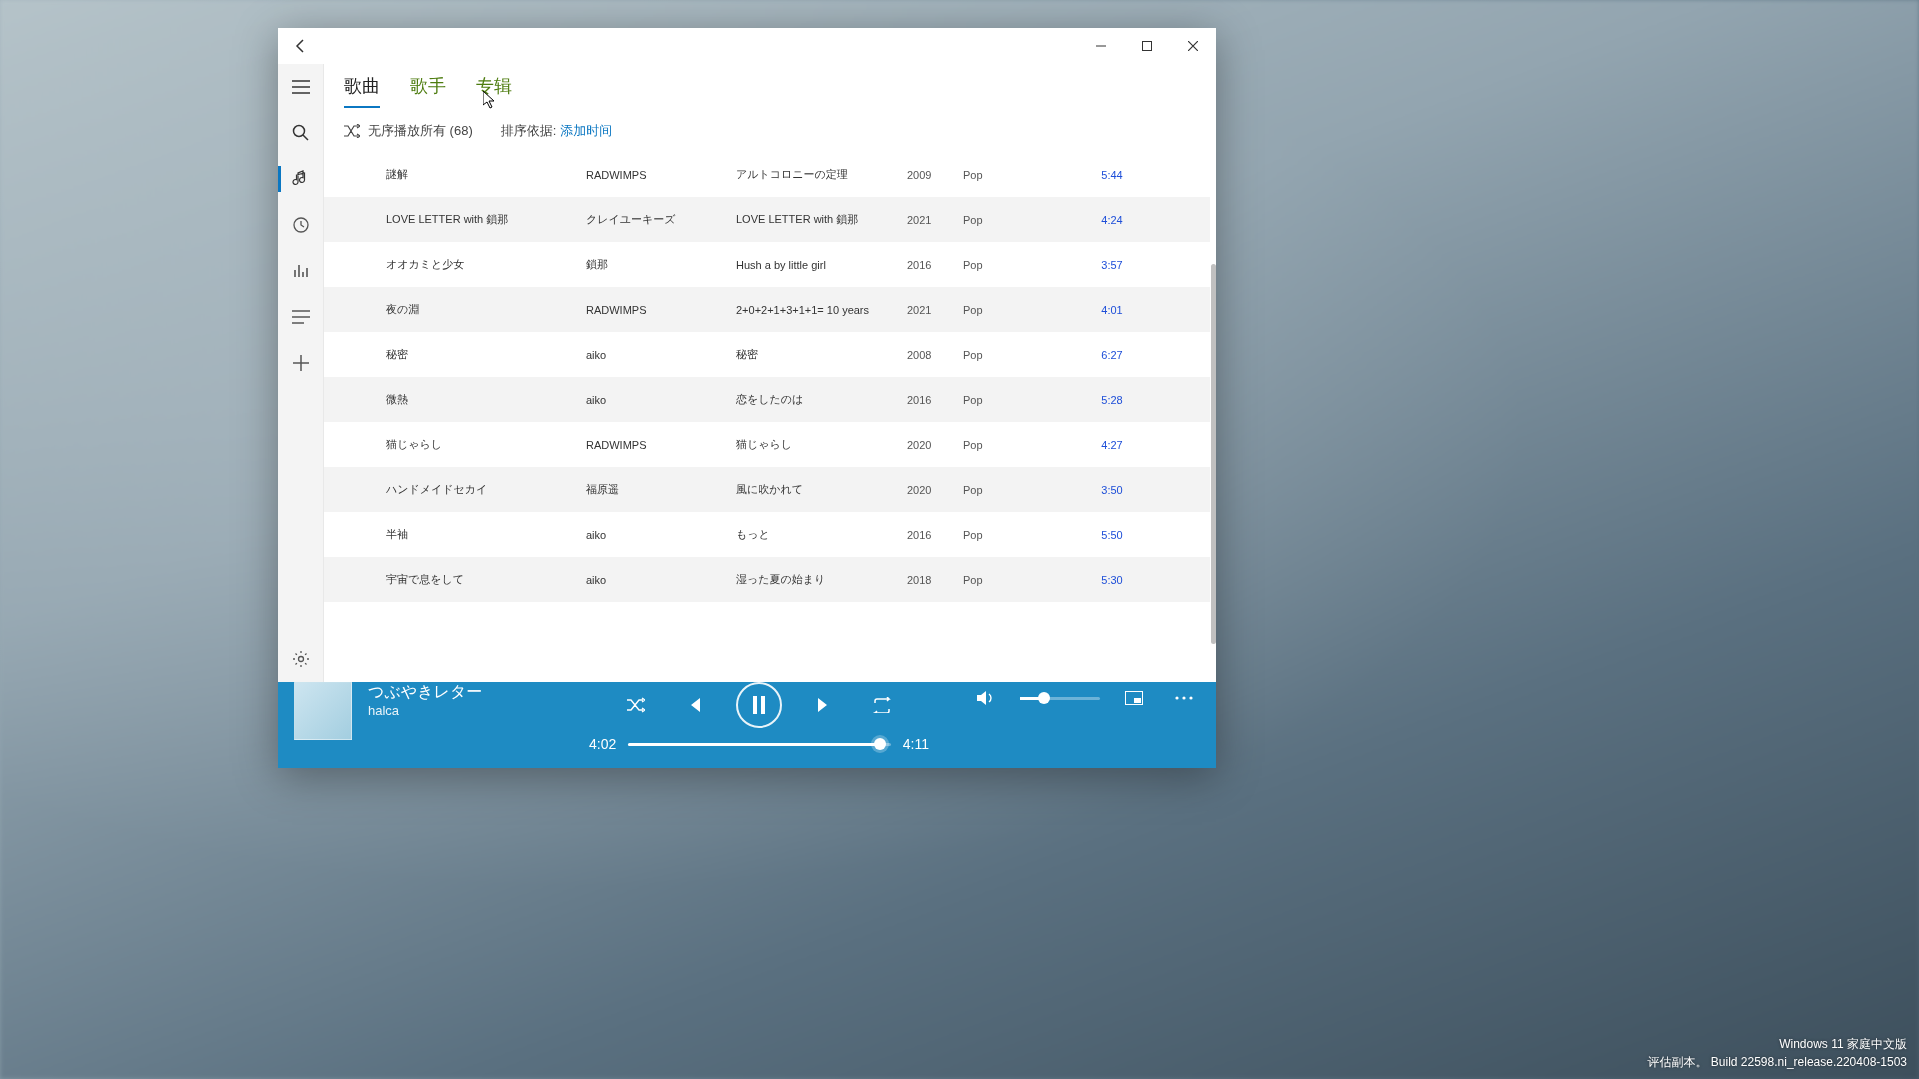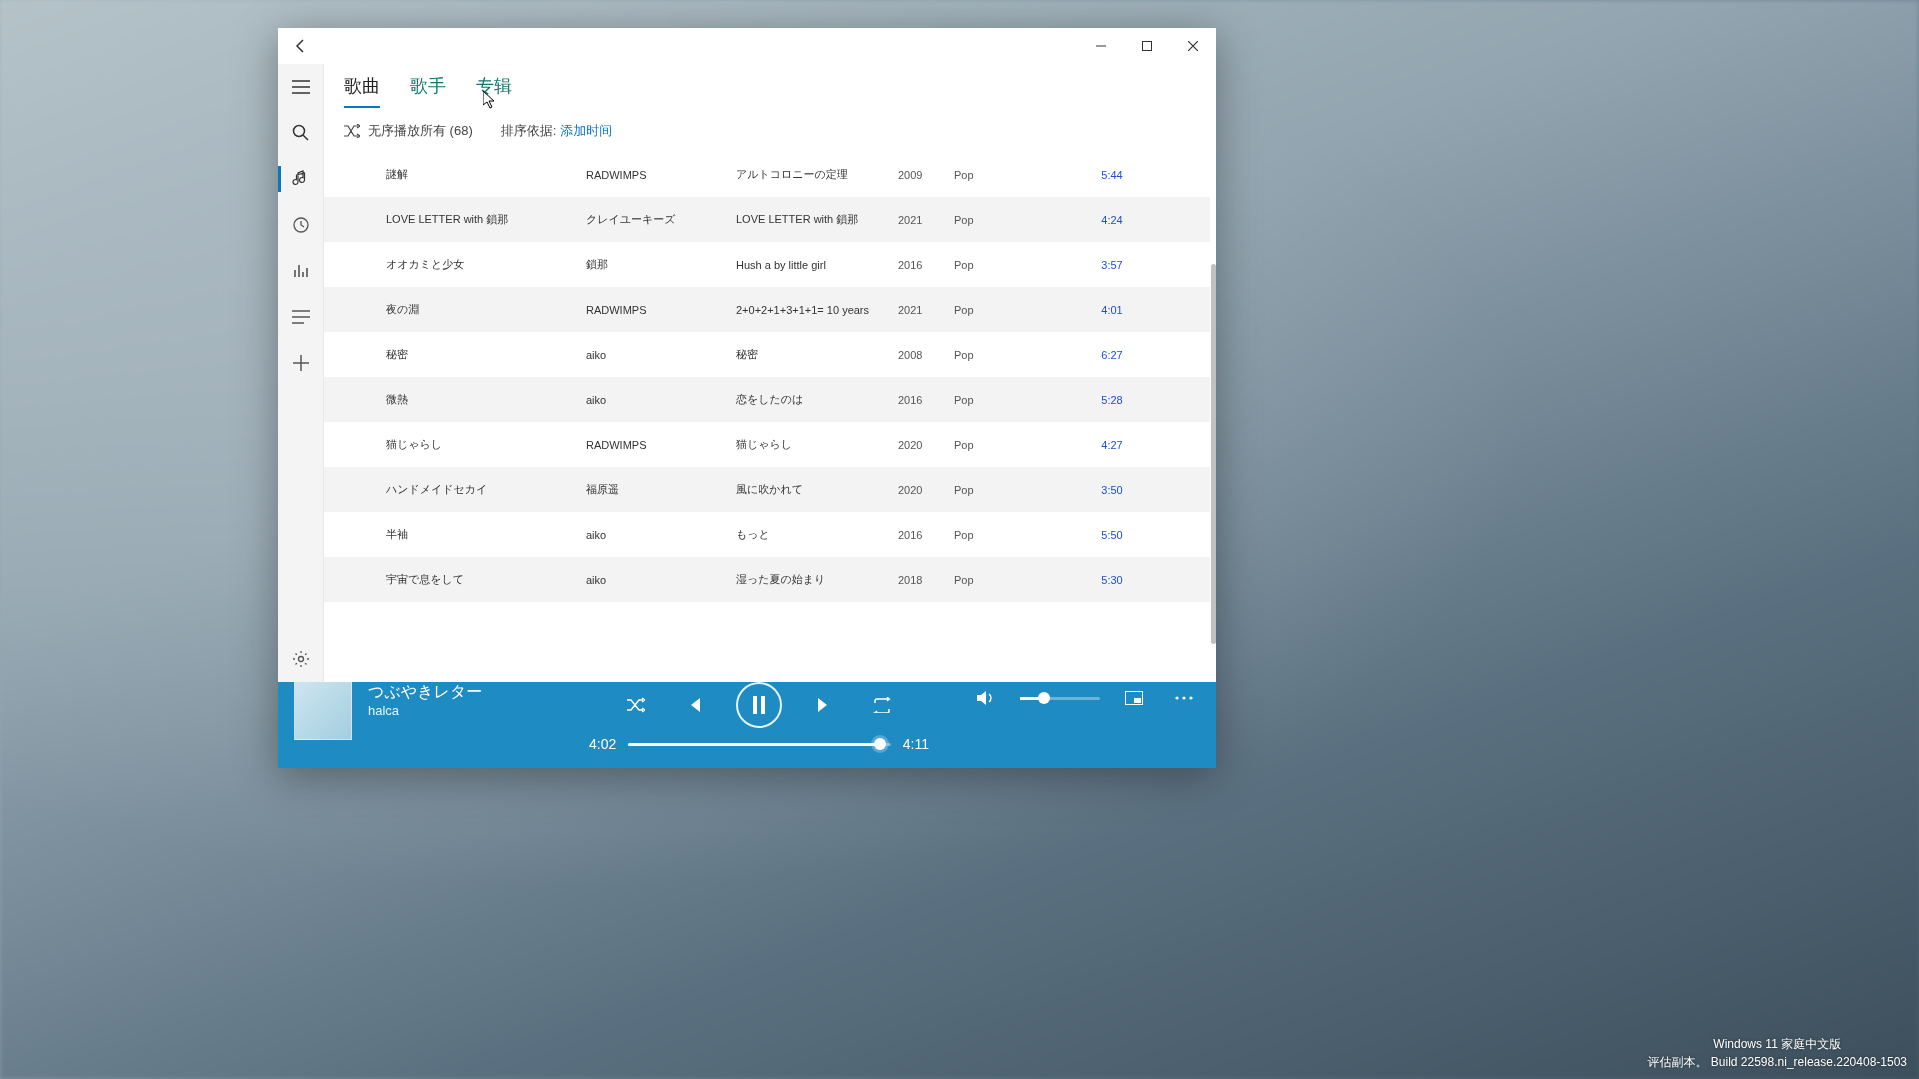--- a/index.html
+++ b/index.html
@@ -9,21 +9,21 @@
   position: relative; overflow: hidden;
 }
 .wallpaper-overlay {
   position: absolute; inset: 0;
   background: radial-gradient(ellipse at 30% 40%, rgba(200,210,215,0.3), transparent 50%),
               linear-gradient(160deg, #b5c3c9 0%, #93a5b0 35%, #5a7080 70%, #3d4f5c 100%);
   filter: blur(2px);
 }
 .desktop-watermark {
   position: absolute; right: 12px; bottom: 8px;
-  color: #fff; text-align: center; font-size: 12px; line-height: 1.5;
+  color: #fff; text-align: right; font-size: 12px; line-height: 1.5;
   text-shadow: 0 0 3px rgba(0,0,0,0.5);
   margin-top: 44px;
 }
 .app-window {
   position: absolute; left: 278px; top: 28px;
   width: 938px; height: 740px;
   background: #fff; display: flex; flex-direction: column;
   box-shadow: 0 8px 40px rgba(0,0,0,0.35);
 }
 .titlebar { height: 36px; display: flex; align-items: center; }
@@ -31,31 +31,31 @@
 .spacer { flex: 1; }
 .win-btn { width: 46px; height: 36px; display:flex; align-items:center; justify-content:center; cursor:pointer; color:#333; }
 .app-body { flex:1; display:flex; overflow:hidden; }
 .sidebar { width: 46px; background:#f4f4f4; display:flex; flex-direction:column; border-right:1px solid #e8e8e8; }
 .side-item { width:46px; height:46px; display:flex; align-items:center; justify-content:center; cursor:pointer; color:#555; position:relative; }
 .side-item.active::before { content:""; position:absolute; left:0; top:10px; bottom:10px; width:3px; background:#0b77c2; }
 .side-spacer { flex:1; }
 .main { flex:1; display:flex; flex-direction:column; padding: 0 0 0 0; overflow:hidden; }
 .page-title { font-size: 34px; font-weight:300; color:#222; padding: 18px 20px 6px 20px; letter-spacing:1px; }
 .tabs { display:flex; gap:30px; padding: 4px 20px 0 20px; }
-.tab { font-size:18px; color:#0f766e; padding: 6px 0 8px 0; cursor:pointer; border-bottom:2px solid transparent; }
+.tab { font-size:18px; color:#4d7c0f; padding: 6px 0 8px 0; cursor:pointer; border-bottom:2px solid transparent; }
 .tab.active { color:#222; border-bottom-color:#0b77c2; }
 .toolbar { display:flex; gap:28px; padding: 14px 20px 12px 20px; font-size:13px; color:#444; align-items:center; }
 .shuffle-all { display:flex; gap:8px; align-items:center; cursor:pointer; }
 .sort-wrap { display:flex; gap:4px; }
 .link-accent { color:#0b77c2; cursor:pointer; }
 .song-list { flex:1; overflow-y:auto; padding: 0 6px 0 0; }
 .row { display:grid; grid-template-columns: 42px 200px 150px 162px 56px 80px 1fr; align-items:center; height:45px; padding: 0 14px 0 20px; font-size:11px; color:#333; }
 .row:nth-child(even) { background:#f3f3f3; }
 .row .dur { text-align:center; padding-right:6px; color:#1d4ed8; }
-.row .yr, .row .genre { color:#555; }
+.row .yr, .row .genre { color:#555;margin-left:9px; }
 .scroll-thumb { position:absolute; right:0; top:200px; width:5px; height:380px; background:#c0c0c0; border-radius:3px; }
 .player { height:86px; background:#1e8bc3; display:flex; align-items:flex-start; color:#fff; padding:0 16px; gap:16px; }
 .cover { width:58px; height:58px; background:linear-gradient(135deg,#cde5f0,#a3cee0); border:1px solid rgba(255,255,255,0.3); }
 .track-info { min-width:180px; }
 .track-title { font-size:16px; font-weight:500; }
 .track-artist { font-size:13px; opacity:0.9; }
 .controls-center { flex:1; display:flex; flex-direction:column; align-items:center; gap:8px; }
 .ctrl-row { display:flex; align-items:center; gap:26px; }
 .ctrl-btn { cursor:pointer; display:flex; align-items:center; justify-content:center; width:32px; height:32px; }
 .ctrl-btn.play { width:46px; height:46px; border:2px solid rgba(255,255,255,0.9); border-radius:50%; }

